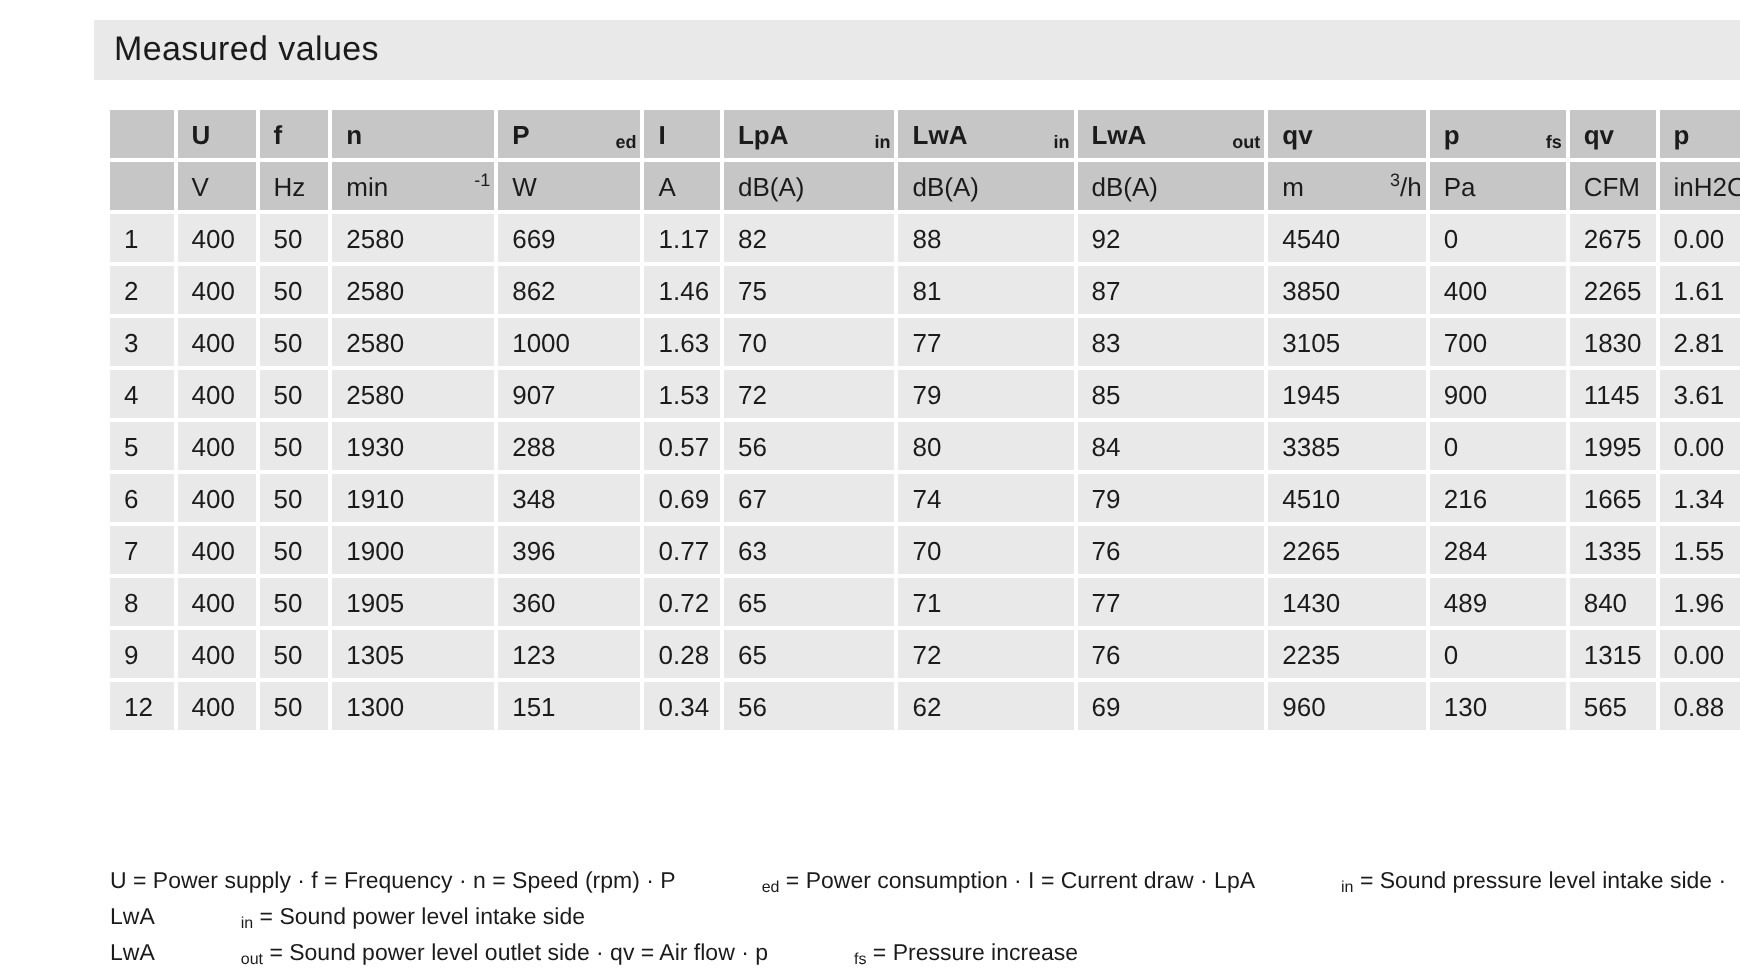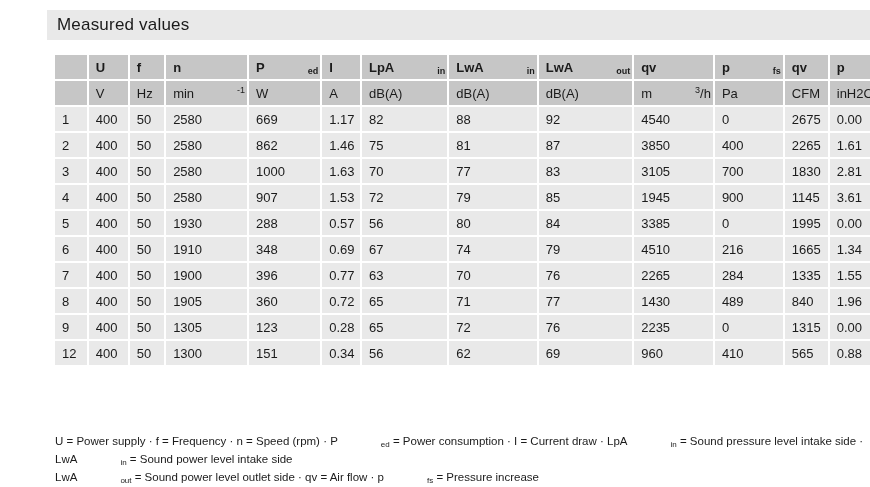--- a/index.html
+++ b/index.html
@@ -256,21 +256,21 @@
           <td>12</td>
           <td>400</td>
           <td>50</td>
           <td>1300</td>
           <td>151</td>
           <td>0.34</td>
           <td>56</td>
           <td>62</td>
           <td>69</td>
           <td>960</td>
-          <td>410</td>
+          <td>130</td>
           <td>565</td>
           <td>0.88</td>
         </tr>
       </tbody>
   </table>
 
   <div class="footnote">
     <div><span>U = Power supply · f = Frequency · n = Speed (rpm) · P</span><sub>ed</sub><span> = Power consumption · I = Current draw · LpA</span><sub>in</sub><span> = Sound pressure level intake side · LwA</span><sub>in</sub><span> = Sound power level intake side</span></div>
     <div><span>LwA</span><sub>out</sub><span> = Sound power level outlet side · qv = Air flow · p</span><sub>fs</sub><span> = Pressure increase</span></div>
   </div>

